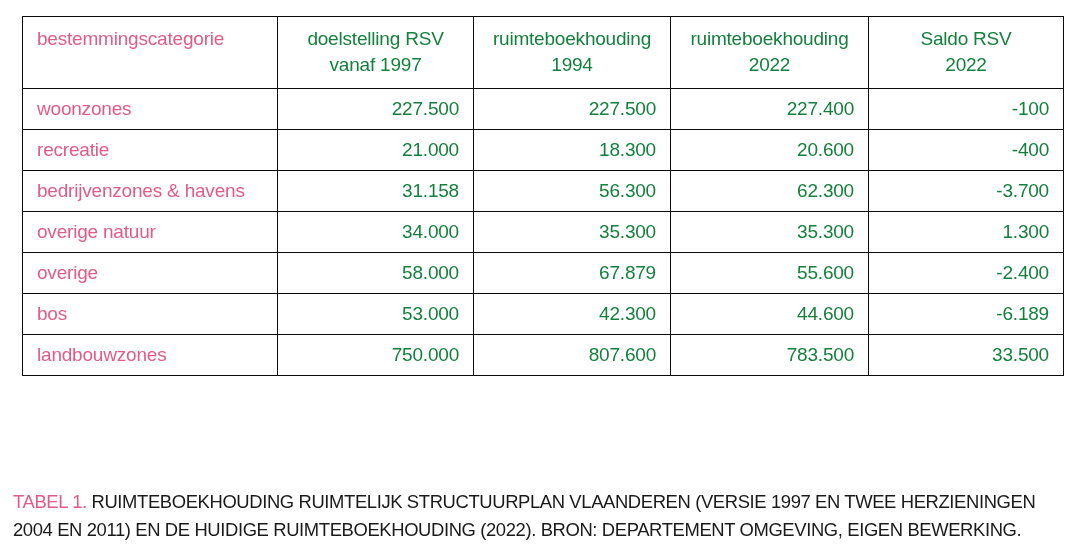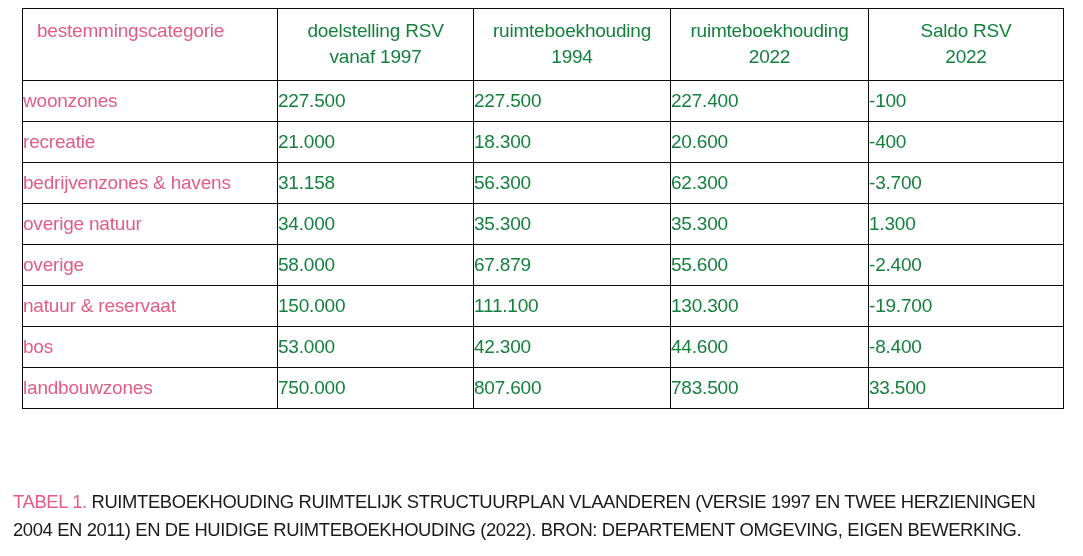--- a/index.html
+++ b/index.html
@@ -6,21 +6,21 @@
   html, body {
     width: 1083px; height: 556px;
     background: #ffffff;
     font-family: "Liberation Sans", "DejaVu Sans", sans-serif;
     overflow: hidden;
   }
   .page { width: 1083px; height: 556px; position: relative; }
 
   table.rb-table {
     position: absolute;
-    left: 22px; top: 8px;
+    left: 22px; top: 16px;
     width: 1041px;
     border-collapse: collapse;
     table-layout: fixed;
   }
   .rb-table th, .rb-table td {
     border: 1.7px solid #0a0a0a;
     font-size: 19px;
     letter-spacing: -0.2px;
     color: #15803d;
     overflow: hidden;
@@ -38,23 +38,25 @@
     text-align: left;
     padding-left: 14px;
     color: #e25c85;
   }
   
   .rb-table tbody tr { height: 41px; }
   .rb-table tbody th.cat-col {
     font-weight: 400;
     text-align: left;
     vertical-align: middle;
+    padding-left: 14px;
     color: #e25c85;
   }
   .rb-table tbody td {
+    text-align: right;
     vertical-align: middle;
     padding-right: 14px;
   }
 
   .caption {
     position: absolute;
     left: 13px; top: 488px;
     width: 1062px;
     font-size: 19px;
     line-height: 28px;
@@ -132,32 +134,25 @@
         <td>1.300</td>
       </tr>
       <tr>
         <th class="cat-col">overige</th>
         <td>58.000</td>
         <td>67.879</td>
         <td>55.600</td>
         <td>-2.400</td>
       </tr>
       <tr>
-        <th class="cat-col">natuur &amp; reservaat</th>
-        <td>150.000</td>
-        <td>111.100</td>
-        <td>130.300</td>
-        <td>-19.700</td>
-      </tr>
-      <tr>
         <th class="cat-col">bos</th>
         <td>53.000</td>
         <td>42.300</td>
         <td>44.600</td>
-        <td>-8.400</td>
+        <td>-6.189</td>
       </tr>
       <tr>
         <th class="cat-col">landbouwzones</th>
         <td>750.000</td>
         <td>807.600</td>
         <td>783.500</td>
         <td>33.500</td>
       </tr>
     </tbody>
   </table>

